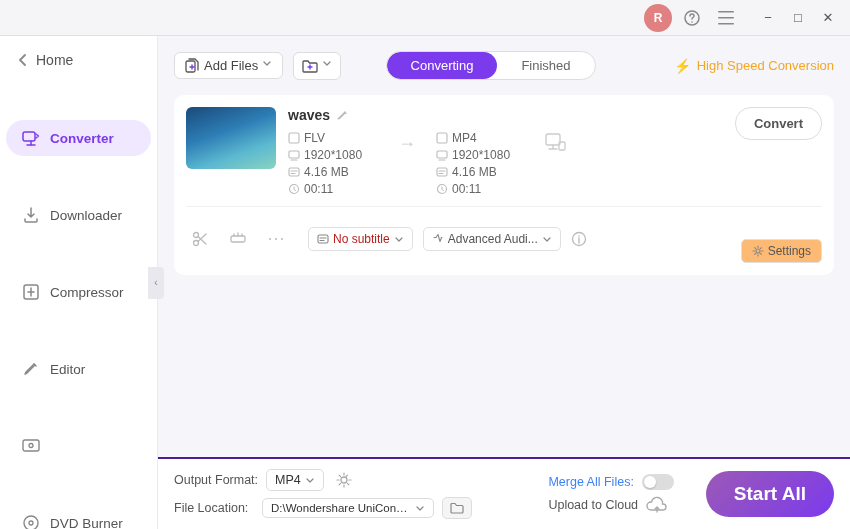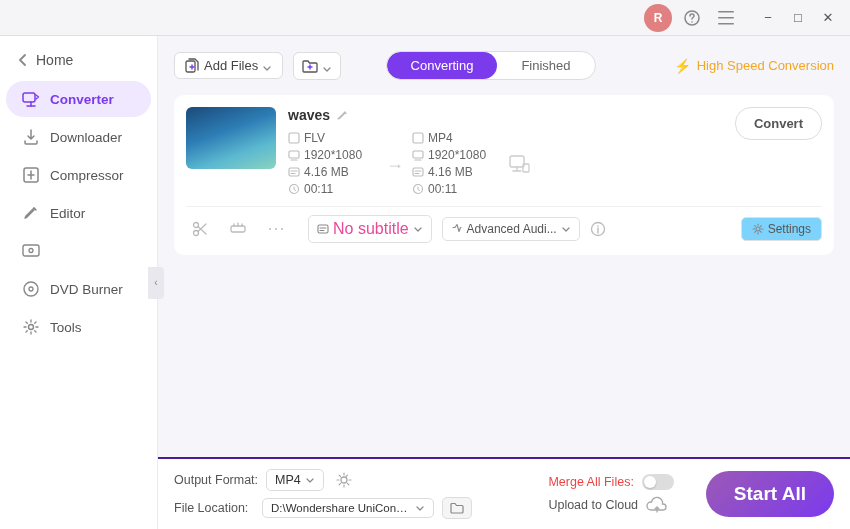--- a/index.html
+++ b/index.html
@@ -121,21 +121,21 @@
     
     .toolbar {
       display: flex;
       align-items: center;
       padding: 10px 16px;
       gap: 10px;
       background: #f5f5fa;
       flex-shrink: 0;
     }
     .toolbar-btn {
-      display: flex; align-items: flex-end; gap: 4px;
+      display: flex; align-items: flex-start; gap: 4px;
       background: white;
       border: 1px solid #ddd;
       border-radius: 6px;
       padding: 5px 10px;
       cursor: pointer;
       font-size: 13px;
       color: #444;
     }
 
     
@@ -216,22 +216,22 @@
       font-weight: 600;
       color: #333;
     }
     .file-edit-icon {
       color: #aaa;
       font-size: 12px;
       cursor: pointer;
     }
     .file-meta {
       display: flex;
-      align-items: center;
-      gap: 0;
+      align-items: flex-start;
+      gap: 12px;
       flex: 1;
     }
     .meta-group {
       display: flex;
       flex-direction: column;
       gap: 3px;
       min-width: 90px;
     }
     .meta-row {
       display: flex;
@@ -282,50 +282,51 @@
       padding: 2px 6px;
     }
     .subtitle-select {
       display: flex;
       align-items: center;
       gap: 4px;
       background: white;
       border: 1px solid #e0e0e0;
       border-radius: 5px;
       padding: 4px 8px;
-      font-size: 16px;
-      color: #ec4899;
+      font-size: 12px;
+      color: #b91c1c;
       cursor: pointer;
       margin-left: 8px;
     }
     .audio-select {
       display: flex;
       align-items: center;
       gap: 4px;
       background: white;
       border: 1px solid #e0e0e0;
       border-radius: 5px;
       padding: 4px 8px;
       font-size: 12px;
       color: #555;
       cursor: pointer;
     }
     .info-icon { color: #bbb; font-size: 14px; cursor: pointer; }
     .settings-btn {
       display: flex;
       align-items: center;
       gap: 4px;
-      background: #7dd3fc;
+      background: #fdba74;
       border: 1px solid #e0e0e0;
       border-radius: 5px;
       padding: 4px 10px;
       font-size: 12px;
       color: #555;
       cursor: pointer;
       margin-left: auto;
+      margin-top: 24px;
     }
 
     
     .bottom-bar {
       background: white;
       border-top: 2px solid #4c1d95;
       padding: 10px 16px;
       display: flex;
       align-items: center;
       gap: 16px;
@@ -383,21 +384,21 @@
       display: flex;
       flex-direction: column;
       gap: 6px;
       align-items: flex-start;
     }
     .merge-row {
       display: flex;
       align-items: center;
       gap: 8px;
       font-size: 12.5px;
-      color: #ef4444;
+      color: #3b82f6;
     }
     .toggle-track {
       width: 32px; height: 16px;
       background: #ddd;
       border-radius: 8px;
       position: relative;
       cursor: pointer;
     }
     .toggle-thumb {
       width: 12px; height: 12px;
@@ -455,21 +456,21 @@
   </button>
   <div class="titlebar-icons">
     <button class="titlebar-btn">−</button>
     <button class="titlebar-btn">□</button>
     <button class="titlebar-btn">✕</button>
   </div>
 </div>
 
 <div class="app-body">
 
-  <div class="sidebar" style="position:relative;">
+  <div class="sidebar" style="position:relative;gap:39px;">
     <div class="sidebar-back">
       <svg width="14" height="14" viewBox="0 0 14 14" fill="none">
         <path d="M9 2L4 7l5 5" stroke="#888" stroke-width="1.8" stroke-linecap="round" stroke-linejoin="round"></path>
       </svg>
       <span>Home</span>
     </div>
 
     <div class="sidebar-item active">
       <span class="icon">
         <svg width="18" height="18" viewBox="0 0 18 18" fill="none">

